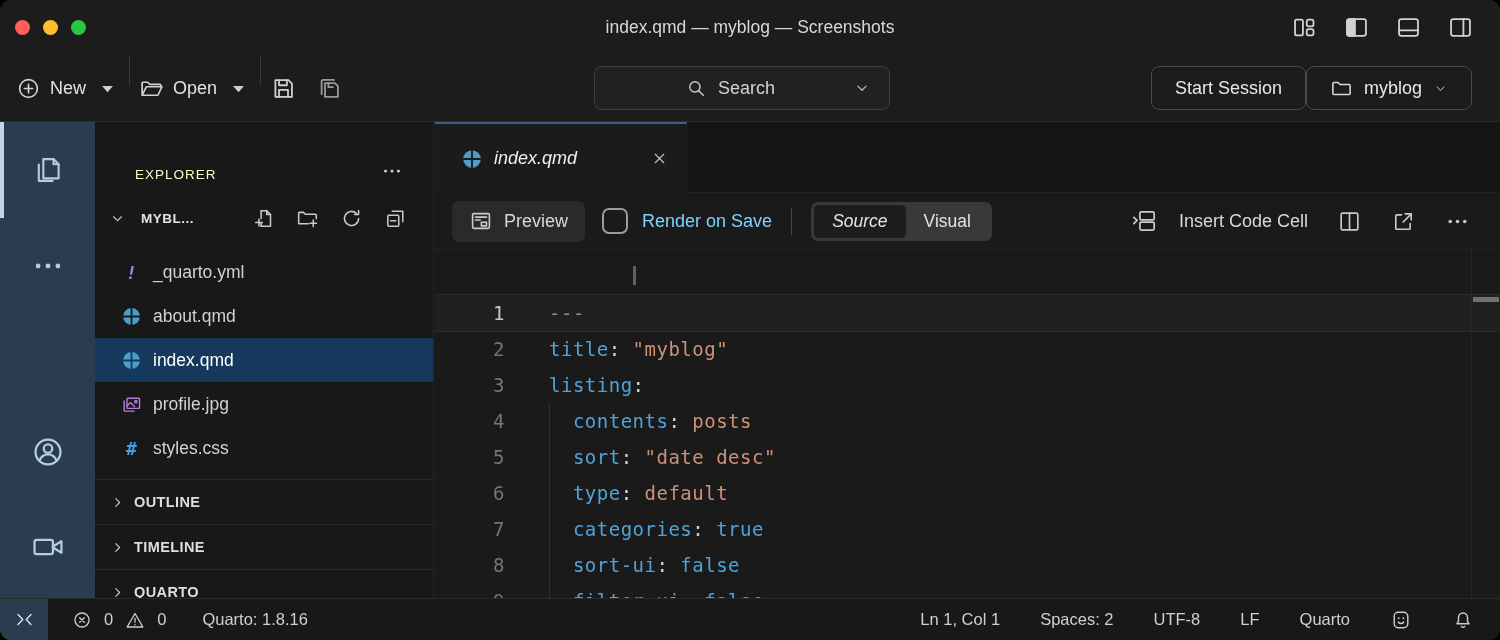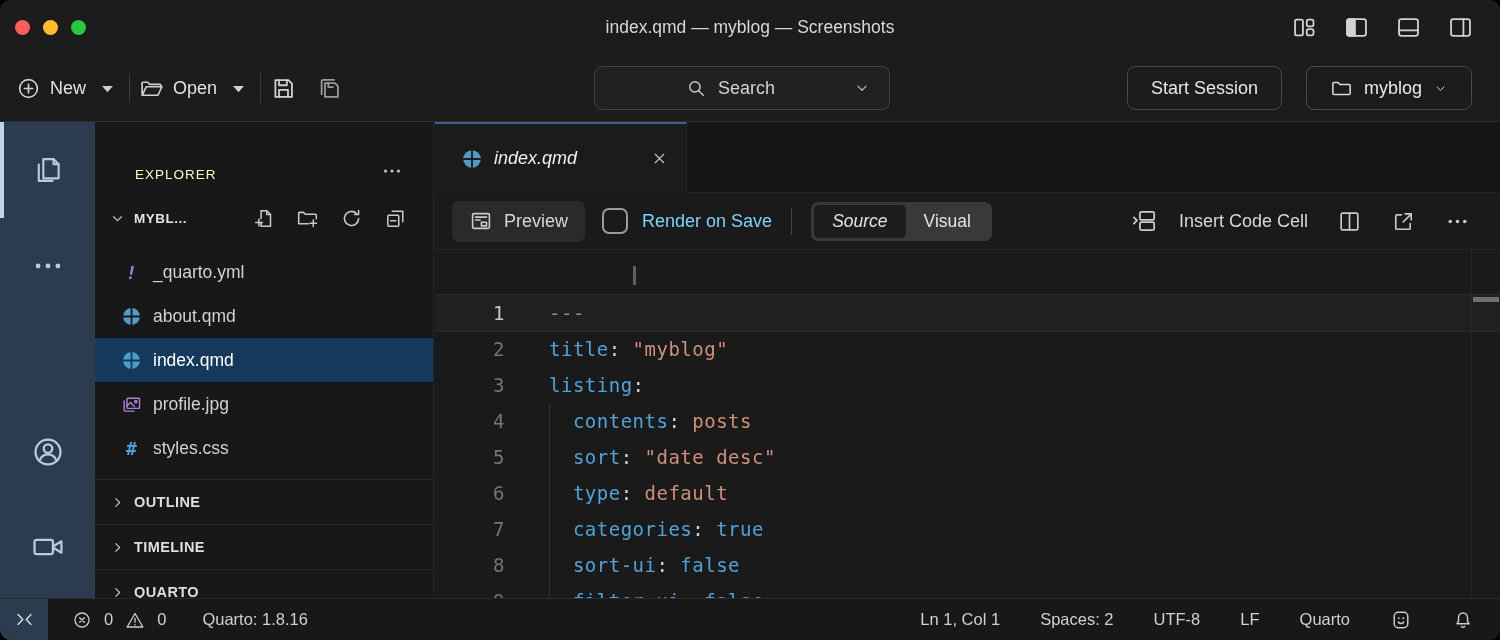--- a/index.html
+++ b/index.html
@@ -19,37 +19,37 @@
   .light { width:15px; height:15px; border-radius:50%; }
   .light.close { background:#ff5f57; }
   .light.min { background:#febc2e; }
   .light.max { background:#28c840; }
   .win-title { text-align:center; line-height:55px; font-size:17.5px; color:#d8d8d8; }
   .layouts { position:absolute; right:26px; top:14px; display:flex; gap:25px; }
   .layouts .ico { width:27px; height:27px; color:#d2d2d2; }
 
   
   .toolbar { position:absolute; top:55px; left:0; right:0; height:67px; background:#1c1c1d; border-bottom:1px solid #2d2d2f; }
-  .tb-left { position:absolute; left:16px; top:0; height:66px; display:flex; align-items:center; gap:2px; }
+  .tb-left { position:absolute; left:16px; top:0; height:66px; display:flex; gap:2px; }
   .tb-item { display:flex; align-items:center; gap:9px; color:#e2e2e2; font-size:18px; cursor:default; }
   .tb-item .ico { width:25px; height:25px; color:#d0d0d0; }
   .caret { width:11px; height:11px; color:#cfcfcf; }
   .tb-divider { width:1px; height:30px; background:#3b3b3d; margin:0 7px; }
   .saves { display:flex; gap:19px; align-items:center; }
   .saves .ico { width:27px; height:27px; color:#cfcfcf; }
   .saves .ico.dim { opacity:.7; }
   .searchbox {
     position:absolute; left:594px; top:11px; width:296px; height:44px;
     background:#212123; border:1px solid #3f3f41; border-radius:8px;
     display:flex; align-items:center; padding:0 18px;
   }
   .searchbox .ico.mag { width:22px; height:22px; color:#c9c9c9; margin-left:72px; }
   .search-label { font-size:18px; color:#d2d2d2; margin-left:11px; }
   .searchbox .ico.chev { width:18px; height:18px; color:#bdbdbd; margin-left:auto; }
-  .tb-right { position:absolute; right:28px; top:11px; display:flex; gap:24px; height:36px; }
+  .tb-right { position:absolute; right:28px; top:11px; display:flex; height:36px; }
   .btn {
     height:44px; border:1px solid #4a4a4c; border-radius:8px; background:transparent;
     display:flex; align-items:center; padding:0 23px; gap:11px; font-size:18px; color:#e8e8e8;
   }
   .btn .ico { width:23px; height:23px; color:#d8d8d8; }
   .btn .caret { width:15px; height:15px; }
 
   
   .main { position:absolute; top:122px; bottom:42px; left:0; right:0; }
 
@@ -59,21 +59,21 @@
   .act-item .ico { width:34px; height:34px; }
   .act-item.active::before { content:""; position:absolute; left:0; top:0; bottom:0; width:4px; background:#bdd5ec; }
 
   
   .sidebar { position:absolute; left:95px; top:0; bottom:0; width:339px; background:#181818; border-right:1px solid #242425; }
   .sb-header { height:74px; display:flex; align-items:flex-end; padding:0 30px 14px 40px; }
   .sb-header-label { font-size:13.5px; letter-spacing:1px; color:#fef9c3; }
   .sb-header .ico { width:22px; height:22px; color:#c9c9c9; margin-left:auto; }
   .ws-row { height:44px; display:flex; align-items:center; padding:0 26px 0 14px; gap:4px; }
   .ws-row .chev { width:17px; height:17px; color:#cccccc; }
-  .ws-label { font-size:13.5px; font-weight:bold; letter-spacing:.5px; color:#e2e2e2; margin-left:4px; }
+  .ws-label { font-size:13.5px; font-weight:bold; letter-spacing:.5px; color:#e2e2e2; margin-left:11px; }
   .ws-actions { margin-left:auto; display:flex; gap:21px; }
   .ws-actions .ico { width:23px; height:23px; color:#c9c9c9; }
   .file-list { margin-top:10px; }
   .file-row { height:44px; display:flex; align-items:center; padding-left:26px; gap:11px; font-size:17.5px; color:#d2d2d2; }
   .file-row.selected { background:#15395c; color:#ffffff; }
   .file-icon { width:21px; height:21px; display:flex; align-items:center; justify-content:center; flex:none; }
   .file-icon.glyph { font-family:"DejaVu Sans Mono", monospace; font-weight:bold; font-size:18px; }
   .file-icon.yaml { color:#b180d7; font-style:italic; }
   .file-icon.css { color:#4a9edd; }
   .quarto-cross { stroke:#181818; }

